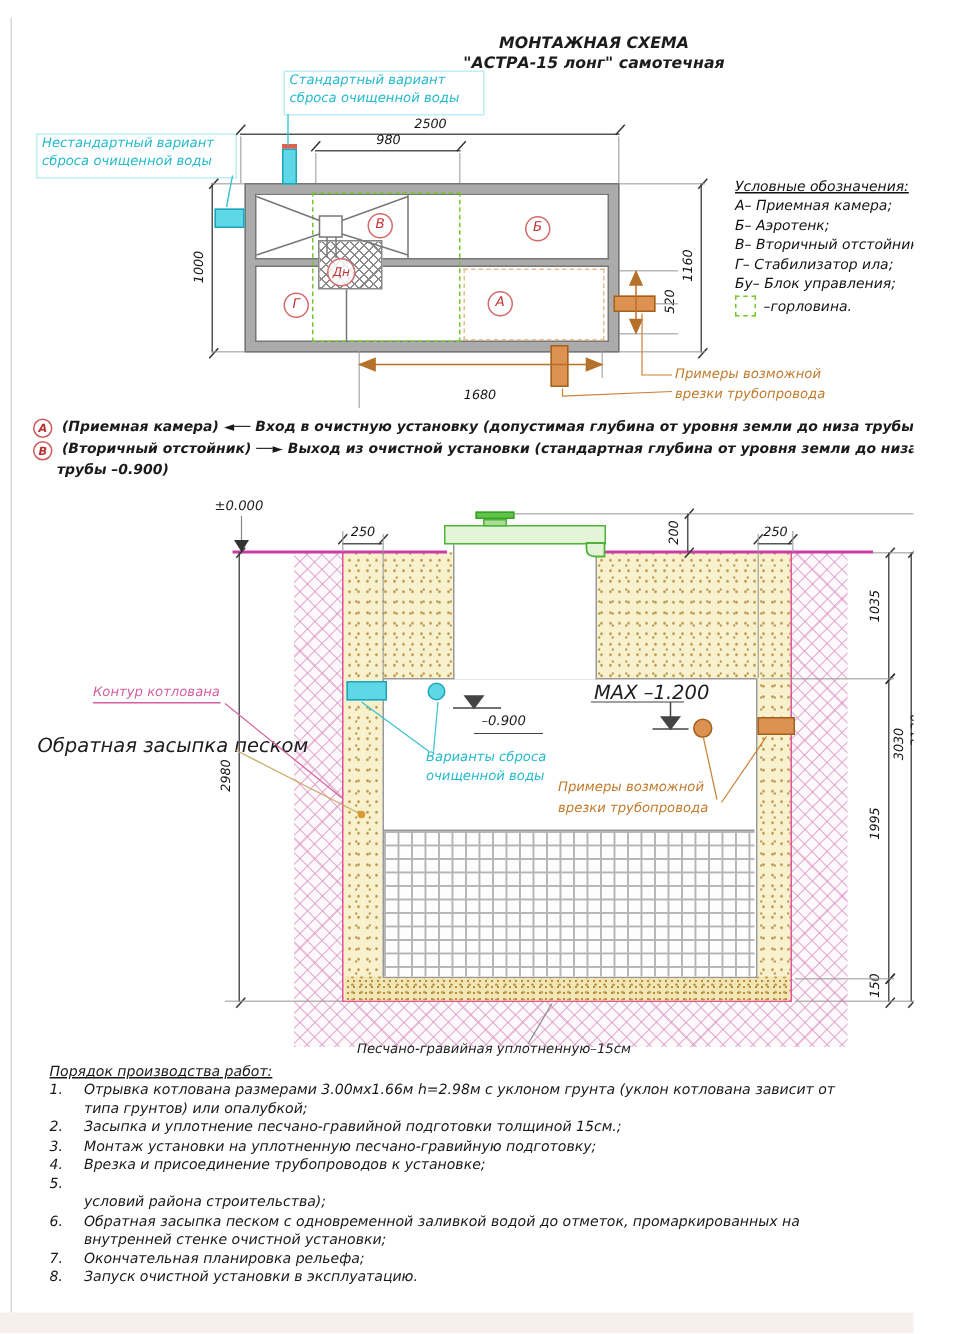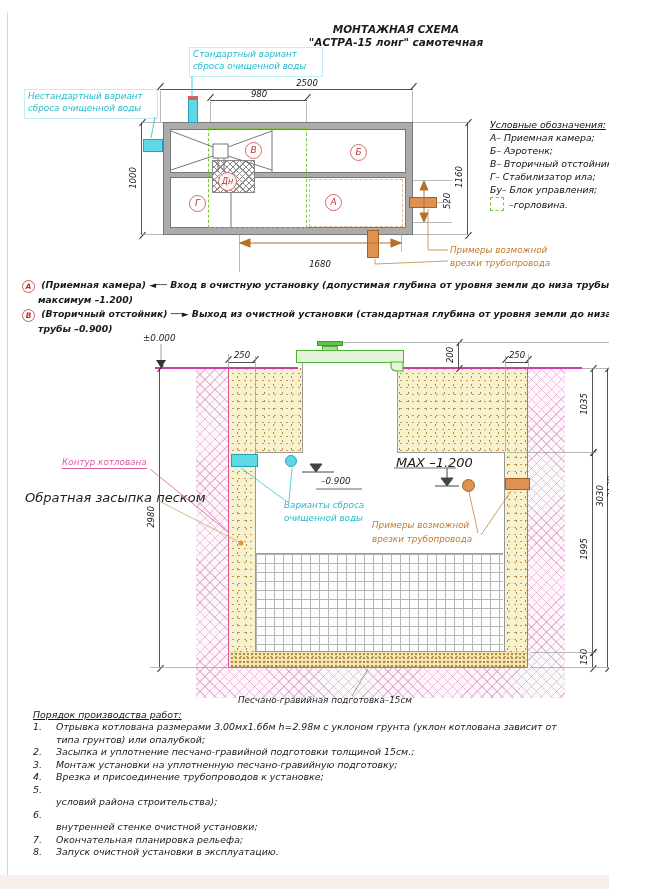--- a/index.html
+++ b/index.html
@@ -69,21 +69,21 @@
   <div class="t" style="left:246px;top:36px;width:300px;text-align:center;font-weight:bold;font-size:10.5px;">"АСТРА-15 лонг" самотечная</div>
 
   <div style="position:absolute;left:189px;top:47px;width:132px;height:28px;border:1px solid #bfeef4;"></div>
   <div class="t cyan" style="left:193px;top:49px;font-size:8.8px;">Стандартный вариант</div>
   <div class="t cyan" style="left:193px;top:61px;font-size:8.8px;">сброса очищенной воды</div>
   <div style="position:absolute;left:24px;top:89px;width:132px;height:28px;border:1px solid #bfeef4;"></div>
   <div class="t cyan" style="left:28px;top:91px;font-size:8.8px;">Нестандартный вариант</div>
   <div class="t cyan" style="left:28px;top:103px;font-size:8.8px;">сброса очищенной воды</div>
 
   <div class="dimh" style="left:160px;top:89px;width:253px;"></div>
-  <div class="t dim hlabel" style="left:287px;top:78px;margin-left:20px;">2500</div>
+  <div class="t dim hlabel" style="left:287px;top:78px;">2500</div>
   <div class="dimh" style="left:210px;top:100px;width:97px;"></div>
   <div class="t dim hlabel" style="left:259px;top:89px;">980</div>
   <div class="ext" style="left:160px;top:91px;width:1px;height:31px;"></div>
   <div class="ext" style="left:412px;top:91px;width:1px;height:31px;"></div>
   <div class="ext" style="left:210px;top:102px;width:1px;height:26px;"></div>
   <div class="ext" style="left:306px;top:102px;width:1px;height:26px;"></div>
 
   <div style="position:absolute;left:163px;top:122px;width:250px;height:113px;background:#ababab;border:1px solid #777;box-sizing:border-box;"></div>
   <div style="position:absolute;left:170px;top:129px;width:236px;height:99px;background:#fff;border:1px solid #777;box-sizing:border-box;"></div>
   <div style="position:absolute;left:170px;top:172px;width:236px;height:6px;background:#ababab;border-top:1px solid #777;border-bottom:1px solid #777;box-sizing:border-box;"></div>
@@ -139,21 +139,20 @@
     </div>
   </div>
 
   <div class="notes">
     <div>
       <span class="badge">А</span>
       <span>(Приемная камера)</span>
       <span class="arrow">◄──</span>
       <span>Вход в очистную установку (допустимая глубина от уровня земли до низа трубы</span>
     </div>
-    <div class="indent">максимум –1.200)</div>
     <div>
       <span class="badge">В</span>
       <span>(Вторичный отстойник)</span>
       <span class="arrow">──►</span>
       <span>Выход из очистной установки (стандартная глубина от уровня земли до низа</span>
     </div>
     <div class="indent">трубы –0.900)</div>
   </div>
 
   <div class="soil" style="position:absolute;left:196px;top:368px;width:369px;height:330px;"></div>
@@ -192,21 +191,21 @@
   <div class="pipe-c" style="left:285px;top:455px;width:12px;height:12px;border-radius:50%;"></div>
   <div class="pipe-o" style="left:462px;top:479px;width:13px;height:13px;border-radius:50%;"></div>
   <div class="pipe-o" style="left:505px;top:478px;width:25px;height:12px;"></div>
 
   <div class="t pnk" style="left:62px;top:457px;font-size:8.8px;border-bottom:1px solid #d45f9f;padding-bottom:1px;">Контур котлована</div>
   <div class="t" style="left:25px;top:490px;font-size:13px;">Обратная засыпка песком</div>
   <div class="t cyan" style="left:284px;top:500px;font-size:8.8px;">Варианты сброса</div>
   <div class="t cyan" style="left:284px;top:513px;font-size:8.8px;">очищенной воды</div>
   <div class="t org" style="left:372px;top:520px;font-size:8.8px;">Примеры возможной</div>
   <div class="t org" style="left:372px;top:534px;font-size:8.8px;">врезки трубопровода</div>
-  <div class="t" style="left:238px;top:695px;font-size:8.8px;">Песчано-гравийная подготовка–15см</div>
+  <div class="t" style="left:238px;top:695px;font-size:8.8px;">Песчано-гравийная уплотненную–15см</div>
 
   <div class="dimv" style="left:159px;top:368px;height:300px;"></div>
   <div class="t dim vlabel" style="left:151px;top:517px;">2980</div>
   <div class="ext" style="left:150px;top:667px;width:78px;height:1px;"></div>
 
   <div class="dimv" style="left:592px;top:368px;height:84px;"></div>
   <div class="t dim vlabel" style="left:584px;top:404px;">1035</div>
   <div class="dimv" style="left:592px;top:452px;height:200px;"></div>
   <div class="t dim vlabel" style="left:584px;top:549px;">1995</div>
   <div class="dimv" style="left:592px;top:652px;height:16px;"></div>
@@ -237,21 +236,21 @@
     <div class="wrow">
         <span class="wnum">4.</span>
         <span class="wbody">Врезка и присоединение трубопроводов к установке;</span>
       </div>
     <div class="wrow">
         <span class="wnum">5.</span>
         <span class="wbody"><br><span>условий района строительства);</span></span>
       </div>
     <div class="wrow">
         <span class="wnum">6.</span>
-        <span class="wbody"><br><span>внутренней стенке очистной установки;</span></span>
+        <span class="wbody"><span>Обратная засыпка песком с одновременной заливкой водой до отметок, промаркированных на</span><br><span>внутренней стенке очистной установки;</span></span>
       </div>
     <div class="wrow">
         <span class="wnum">7.</span>
         <span class="wbody">Окончательная планировка рельефа;</span>
       </div>
     <div class="wrow">
         <span class="wnum">8.</span>
         <span class="wbody">Запуск очистной установки в эксплуатацию.</span>
       </div>
   </div>

